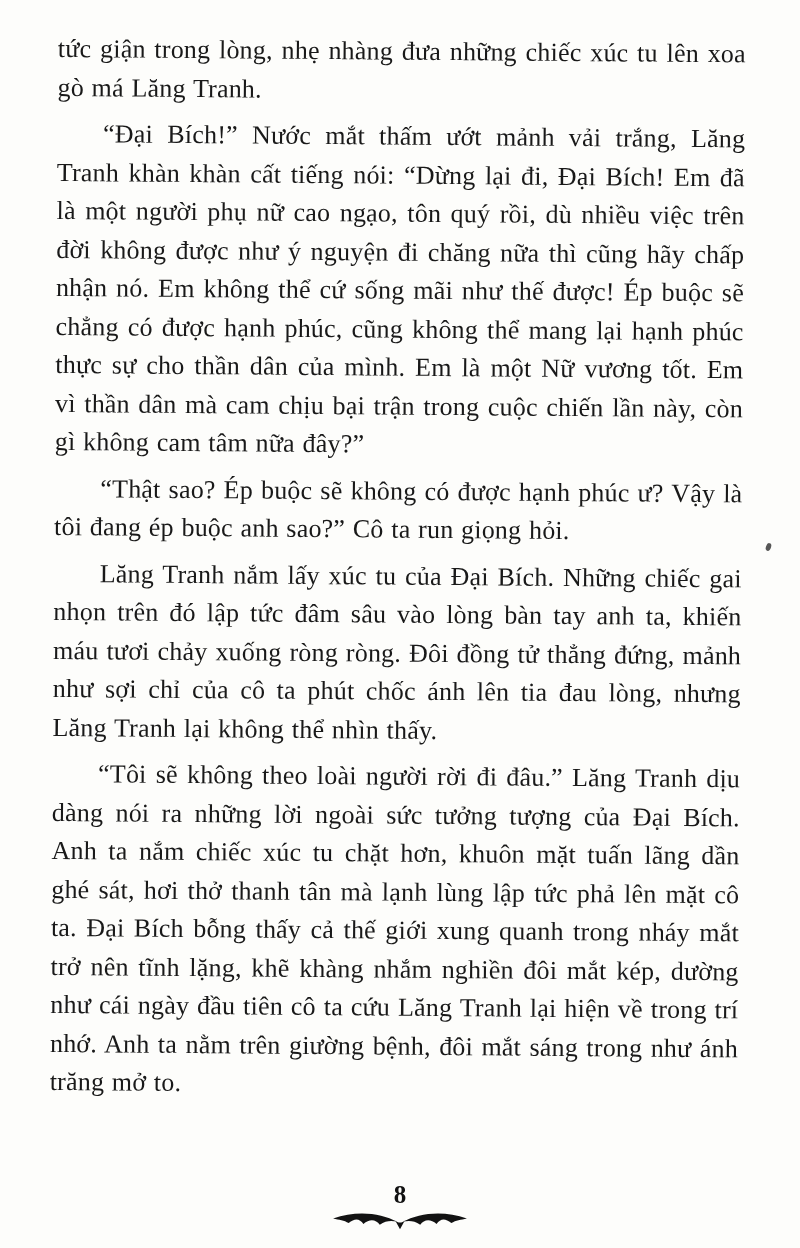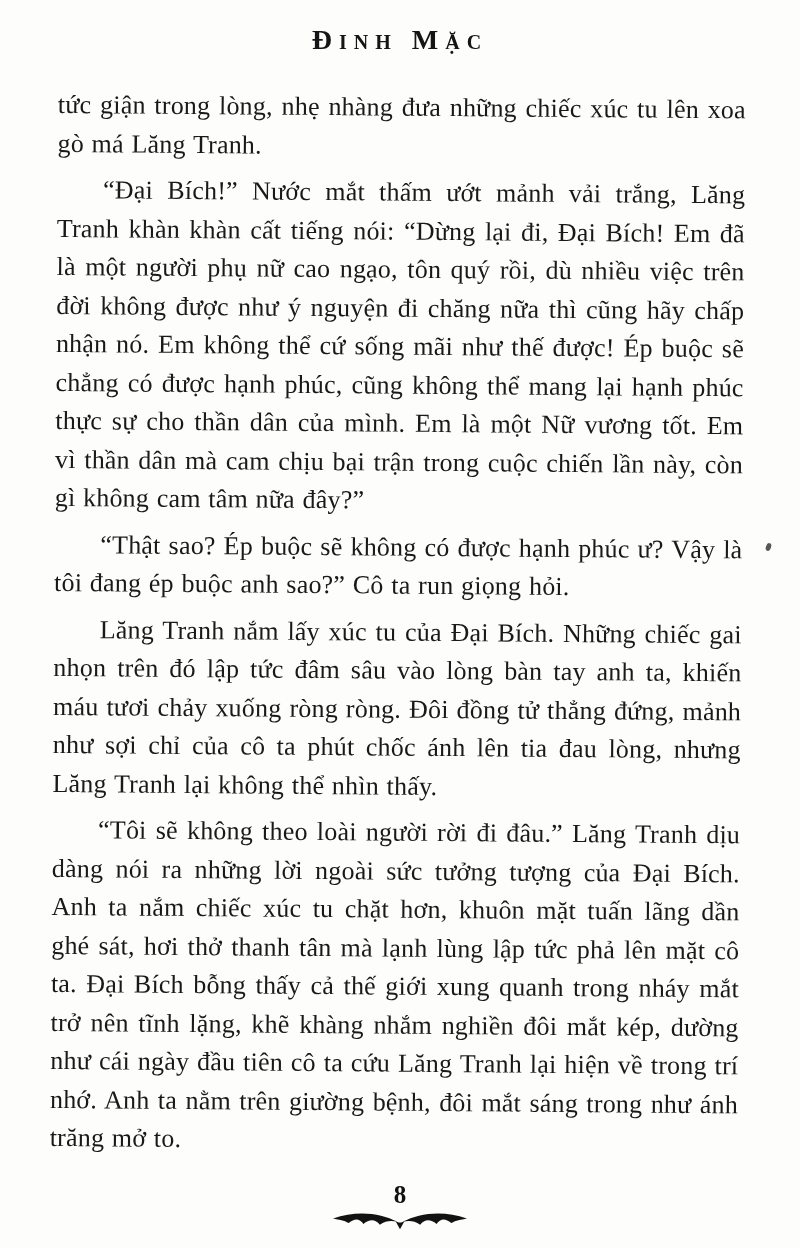--- a/index.html
+++ b/index.html
@@ -66,23 +66,20 @@
     display: block;
     margin: -1px auto 0 auto;
     width: 140px; height: 26px;
   }
 </style>
 </head>
 <body>
 
 <div class="page">
 
-  <header class="page-header">
-    <span class="author">Đinh Mặc</span>
-  </header>
 
   <main class="page-body">
     <p class="para cont">tức giận trong lòng, nhẹ nhàng đưa những chiếc xúc tu lên xoa gò má Lăng Tranh.</p>
     <p class="para">“Đại Bích!” Nước mắt thấm ướt mảnh vải trắng, Lăng Tranh khàn khàn cất tiếng nói: “Dừng lại đi, Đại Bích! Em đã là một người phụ nữ cao ngạo, tôn quý rồi, dù nhiều việc trên đời không được như ý nguyện đi chăng nữa thì cũng hãy chấp nhận nó. Em không thể cứ sống mãi như thế được! Ép buộc sẽ chẳng có được hạnh phúc, cũng không thể mang lại hạnh phúc thực sự cho thần dân của mình. Em là một Nữ vương tốt. Em vì thần dân mà cam chịu bại trận trong cuộc chiến lần này, còn gì không cam tâm nữa đây?”</p>
     <p class="para">“Thật sao? Ép buộc sẽ không có được hạnh phúc ư? Vậy là tôi đang ép buộc anh sao?” Cô ta run giọng hỏi.</p>
     <p class="para">Lăng Tranh nắm lấy xúc tu của Đại Bích. Những chiếc gai nhọn trên đó lập tức đâm sâu vào lòng bàn tay anh ta, khiến máu tươi chảy xuống ròng ròng. Đôi đồng tử thẳng đứng, mảnh như sợi chỉ của cô ta phút chốc ánh lên tia đau lòng, nhưng Lăng Tranh lại không thể nhìn thấy.</p>
     <p class="para">“Tôi sẽ không theo loài người rời đi đâu.” Lăng Tranh dịu dàng nói ra những lời ngoài sức tưởng tượng của Đại Bích. Anh ta nắm chiếc xúc tu chặt hơn, khuôn mặt tuấn lãng dần ghé sát, hơi thở thanh tân mà lạnh lùng lập tức phả lên mặt cô ta. Đại Bích bỗng thấy cả thế giới xung quanh trong nháy mắt trở nên tĩnh lặng, khẽ khàng nhắm nghiền đôi mắt kép, dường như cái ngày đầu tiên cô ta cứu Lăng Tranh lại hiện về trong trí nhớ. Anh ta nằm trên giường bệnh, đôi mắt sáng trong như ánh trăng mở to.</p>
   </main>
 
   <span class="speck"></span>

